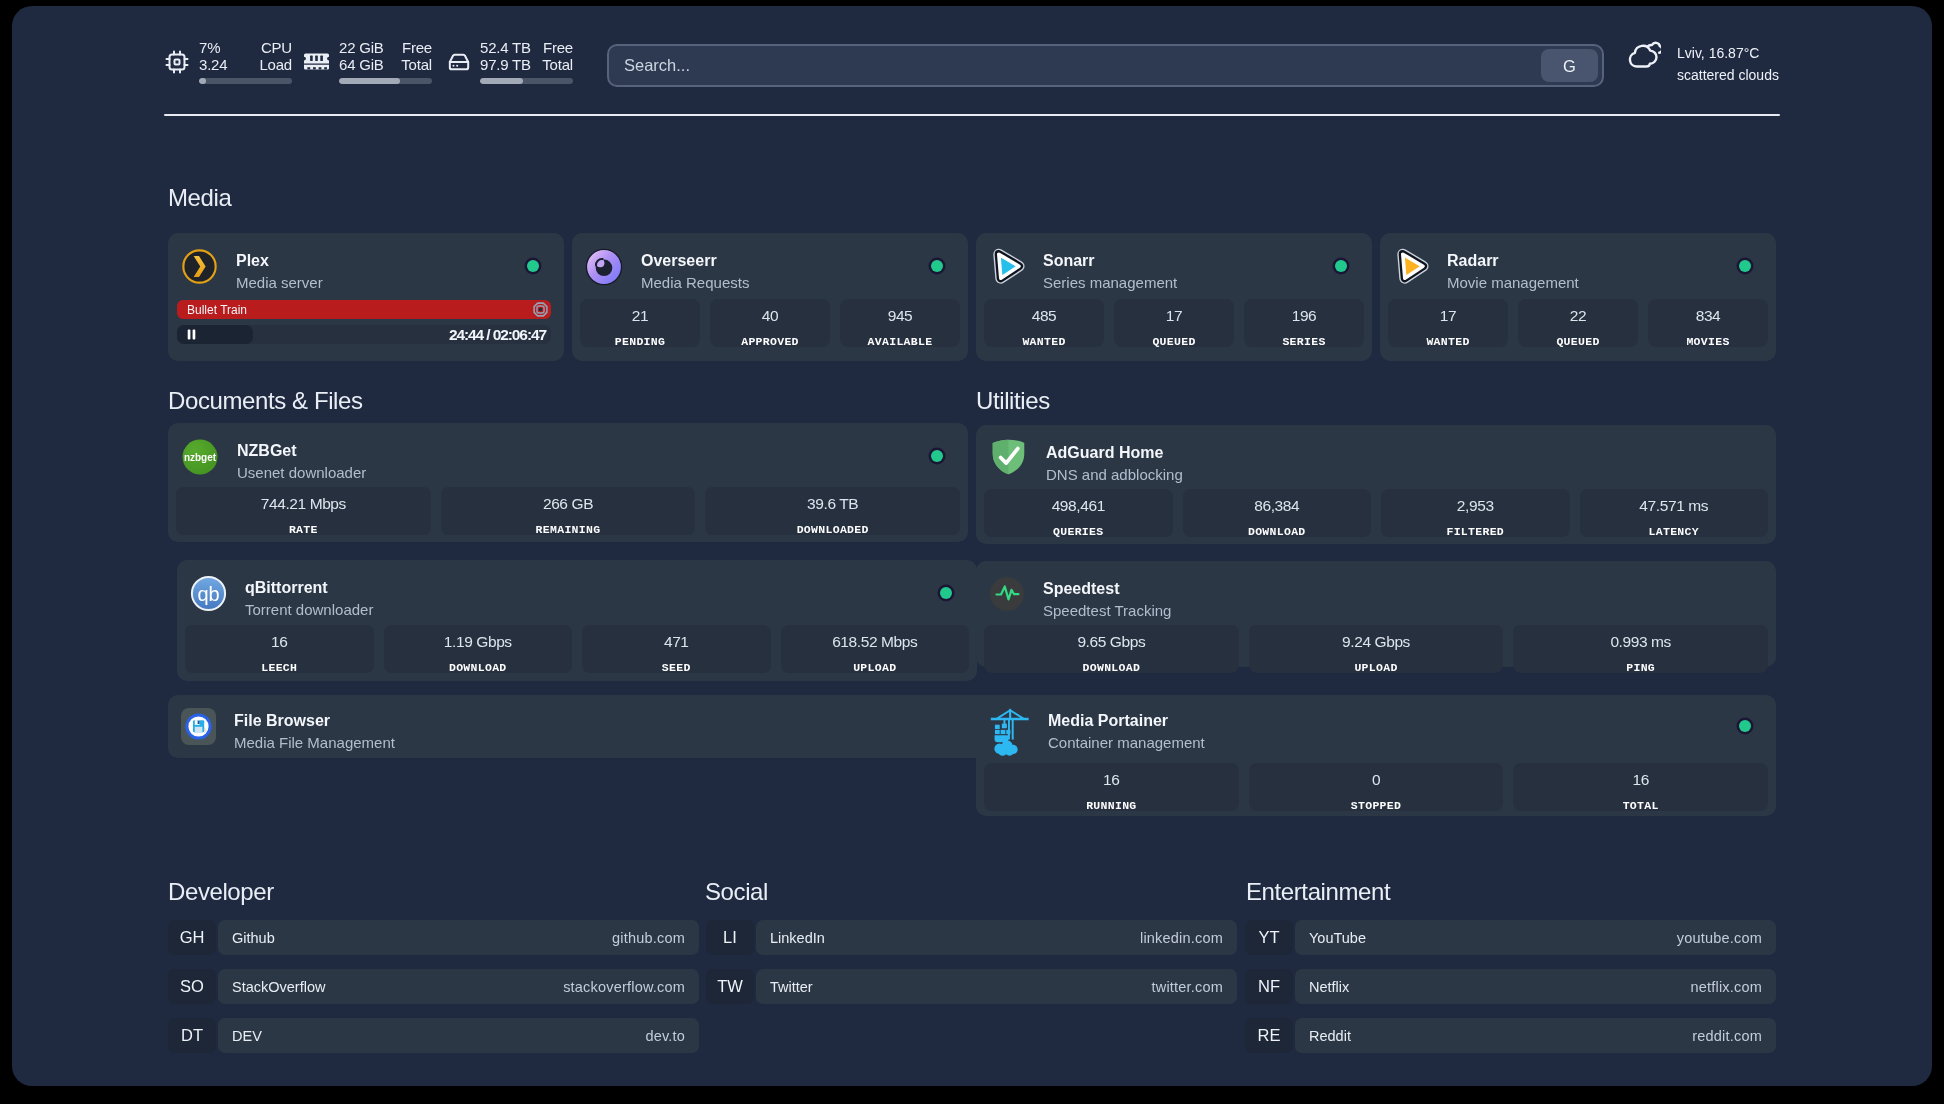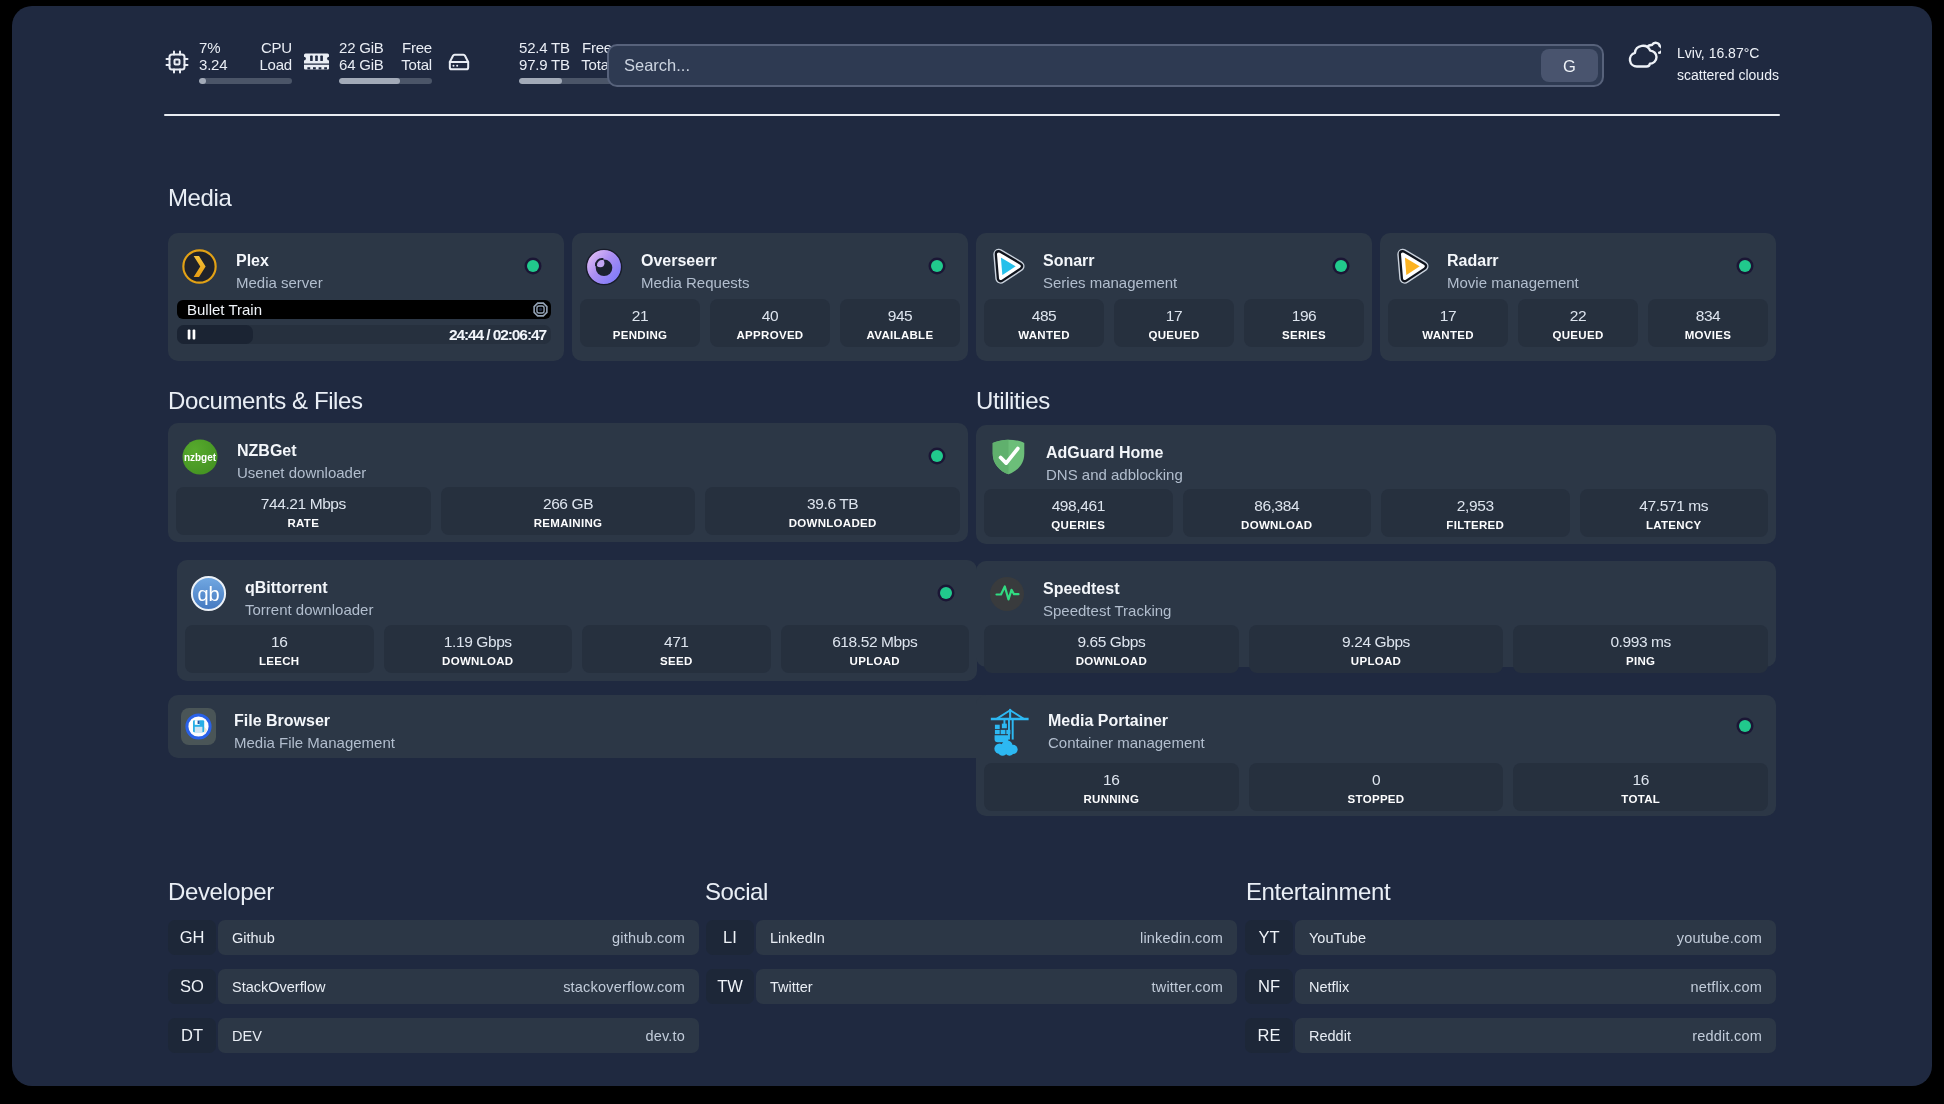--- a/index.html
+++ b/index.html
@@ -26,24 +26,24 @@
 
 .card { background:#2c3746; border-radius:10px; }
 .chead { position:absolute; left:13px; right:13px; top:15px; display:flex; align-items:flex-start; }
 .ct { margin-left:18px; margin-top:2px; }
 .t1 { font-size:16px; font-weight:700; color:#f3f6fa; line-height:22px; }
 .t2 { font-size:15px; color:#b2bece; line-height:19px; margin-top:1px; }
 .dot { margin-left:auto; margin-right:12px; margin-top:11.5px; flex:none; width:12.5px; height:12.5px; border-radius:50%; background:#21c98c; box-shadow:0 0 0 2.5px rgba(25,17,50,0.85); }
 .stats { position:absolute; left:8px; right:8px; display:flex; gap:10px;align-items:center; }
 .stat { flex:1; height:48px; background:#26303e; border-radius:8px; text-align:center; padding-top:7px; }
 .stat .n { font-size:15.5px; letter-spacing:-0.4px; color:#dde4ee; line-height:20px; }
-.stat .l { font-size:11.5px; font-weight:700; color:#fdfdfe; line-height:15px; margin-top:2px; letter-spacing:0.3px; }
-
-
-.prow1 { position:absolute; left:9px; right:13px; top:67px; height:19px; background:#000000; border-radius:6px; display:flex; align-items:center; color:#f0f4f9; font-size:15px; }
+.stat .l { font-size:11.5px; font-weight:700; color:#fdfdfe; line-height:15px; margin-top:8px; letter-spacing:0.3px;font-family:Liberation Mono, monospace; }
+
+
+.prow1 { position:absolute; left:9px; right:13px; top:67px; height:19px; background:#b91c1c; border-radius:6px; display:flex; align-items:center; color:#f0f4f9; font-size:12px; }
 .prow1 span { margin-left:10px; }
 .prow2 { position:absolute; left:9px; right:13px; top:92px; height:19px; background:#26303e; border-radius:7px; }
 .pfill { position:absolute; left:0; top:0; bottom:0; width:76px; background:#1b2433; border-radius:7px; }
 .ptime { position:absolute; right:5px; top:0px; line-height:19px; font-size:15.5px; font-weight:700; color:#f2f5fa; letter-spacing:-1.1px; }
 
 
 .bmcol { width:531px; display:flex; flex-direction:column; gap:14px; }
 .bm { display:flex; height:35px; }
 .abbr { width:48px; background:#1d2738; border-radius:7px; color:#eff3f8; font-size:16.5px; display:flex; align-items:center; justify-content:center; }
 .bar { flex:1; margin-left:2px; background:#2c3746; border-radius:7px; display:flex; align-items:center; font-size:14.5px; color:#e8edf4; }
@@ -101,21 +101,21 @@
       <div class="hrow">
           <span>64 GiB</span>
           <span>Total</span>
         </div>
       <div class="hbar">
           <i style="width:66%"></i>
         </div>
     </div>
   </div>
 
-  <div class="hw" style="left:436px;gap:39px;">
+  <div class="hw" style="left:436px;">
     <svg width="22" height="22" viewBox="0 0 24 24" fill="none" stroke="#e9edf4" stroke-width="2.2" stroke-linecap="round" stroke-linejoin="round" style="margin-top:12px;">
       <path d="M22 12 H2"></path>
       <path d="M5.45 5.11 2 12 v6 a2 2 0 0 0 2 2 h16 a2 2 0 0 0 2 -2 v-6 l-3.45 -6.89 A2 2 0 0 0 16.76 4 H7.24 a2 2 0 0 0 -1.79 1.11 z"></path>
       <path d="M6 16 h0.01 M10 16 h0.01"></path>
     </svg>
     <div class="ht">
       <div class="hrow">
           <span>52.4 TB</span>
           <span>Free</span>
         </div>

